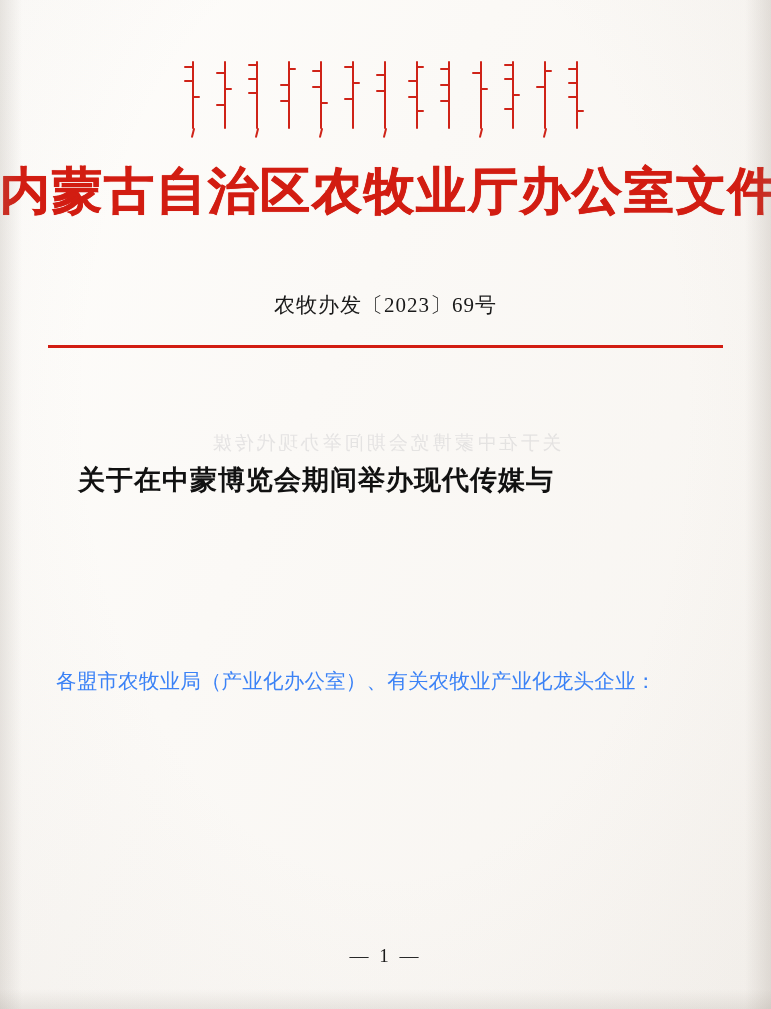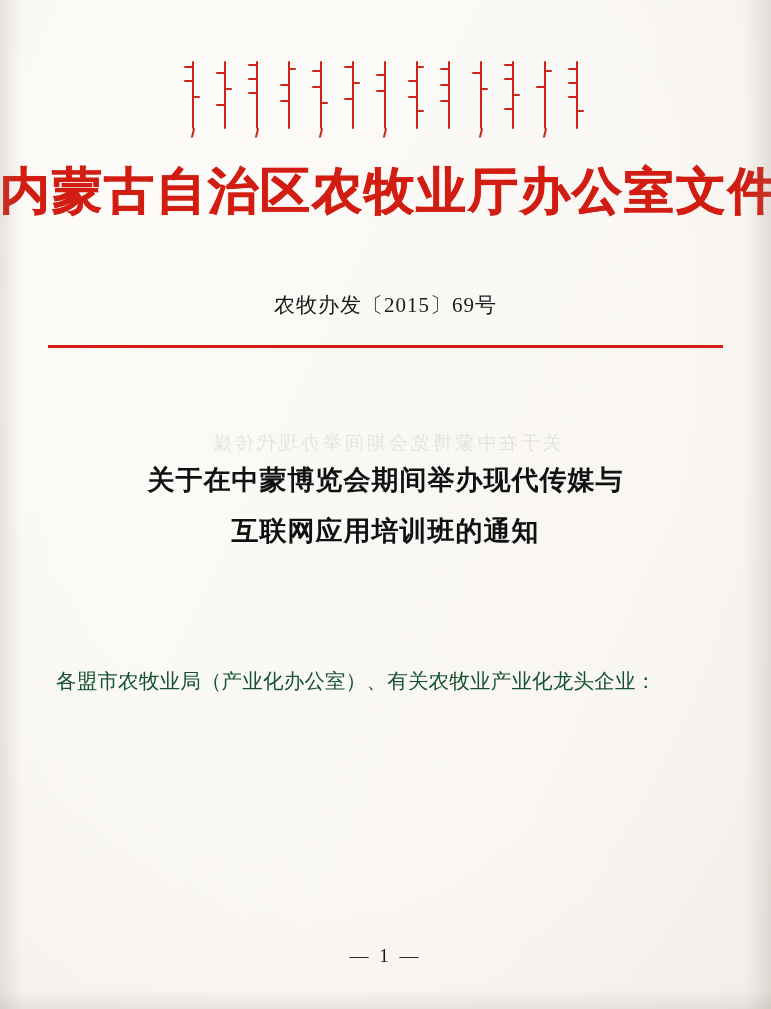--- a/index.html
+++ b/index.html
@@ -123,37 +123,37 @@
     user-select: none;
     pointer-events: none;
   }
 
   
   .doc-title {
     position: absolute;
     top: 455px;
     left: 78px;
     right: 78px;
-    text-align: center;
+    text-align: left;
     color: #111;
     font-size: 27px;
     font-weight: bold;
     line-height: 1.9;
     letter-spacing: 1px;
     font-family: "Liberation Serif", serif;
   }
   .doc-title .line { display: block; }
 
   
   .body-block {
     position: absolute;
     top: 660px;
     left: 56px;
     right: 50px;
-    color: #14532d;
+    color: #3b82f6;
     font-size: 20.5px;
     line-height: 43px;
     font-family: "Liberation Serif", serif;
     letter-spacing: 0.2px;
     text-align: justify;
   }
   .body-block p {
     margin: 0;
   }
   .body-block p.indent {
@@ -257,29 +257,28 @@
     <div class="mong-glyph">
       <i class="tooth" style="top:10px"></i>
         <i class="tooth" style="top:24px"></i>
         <i class="tooth" style="top:38px"></i>
         <i class="hook" style="top:52px"></i>
     </div>
   </div>
 
   <div class="doc-org-title">内蒙古自治区农牧业厅办公室文件</div>
 
-  <div class="doc-number">农牧办发〔2015〕69号</div>
+  <div class="doc-number">农牧办发〔2023〕69号</div>
 
   <div class="red-rule"></div>
 
   <div class="ghost">关于在中蒙博览会期间举办现代传媒</div>
 
   <div class="doc-title">
     <span class="line">关于在中蒙博览会期间举办现代传媒与</span>
-    <span class="line">互联网应用培训班的通知</span>
   </div>
 
   <div class="body-block">
     <p>各盟市农牧业局（产业化办公室）、有关农牧业产业化龙头企业：</p>
   </div>
 
   <div class="page-number">— 1 —</div>
 
   <div class="edge-left"></div>
   <div class="edge-right"></div>

